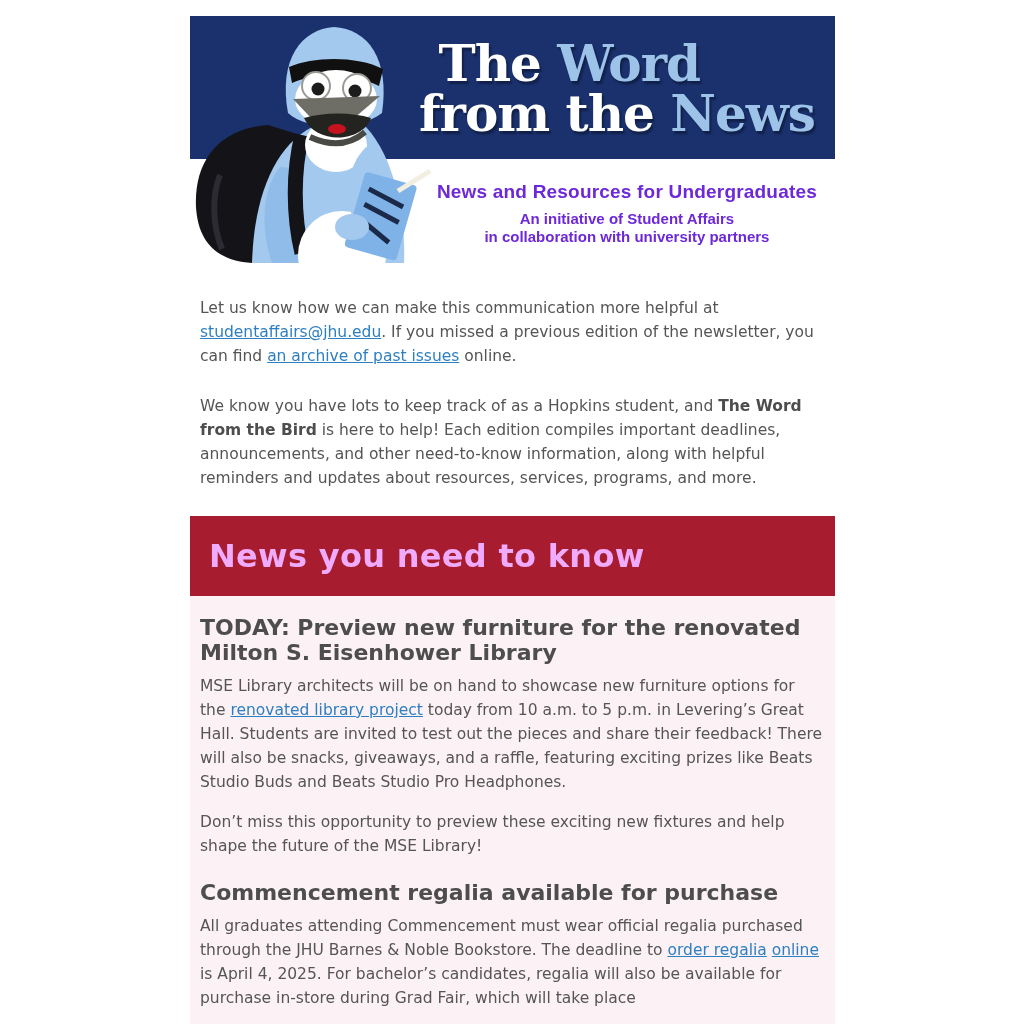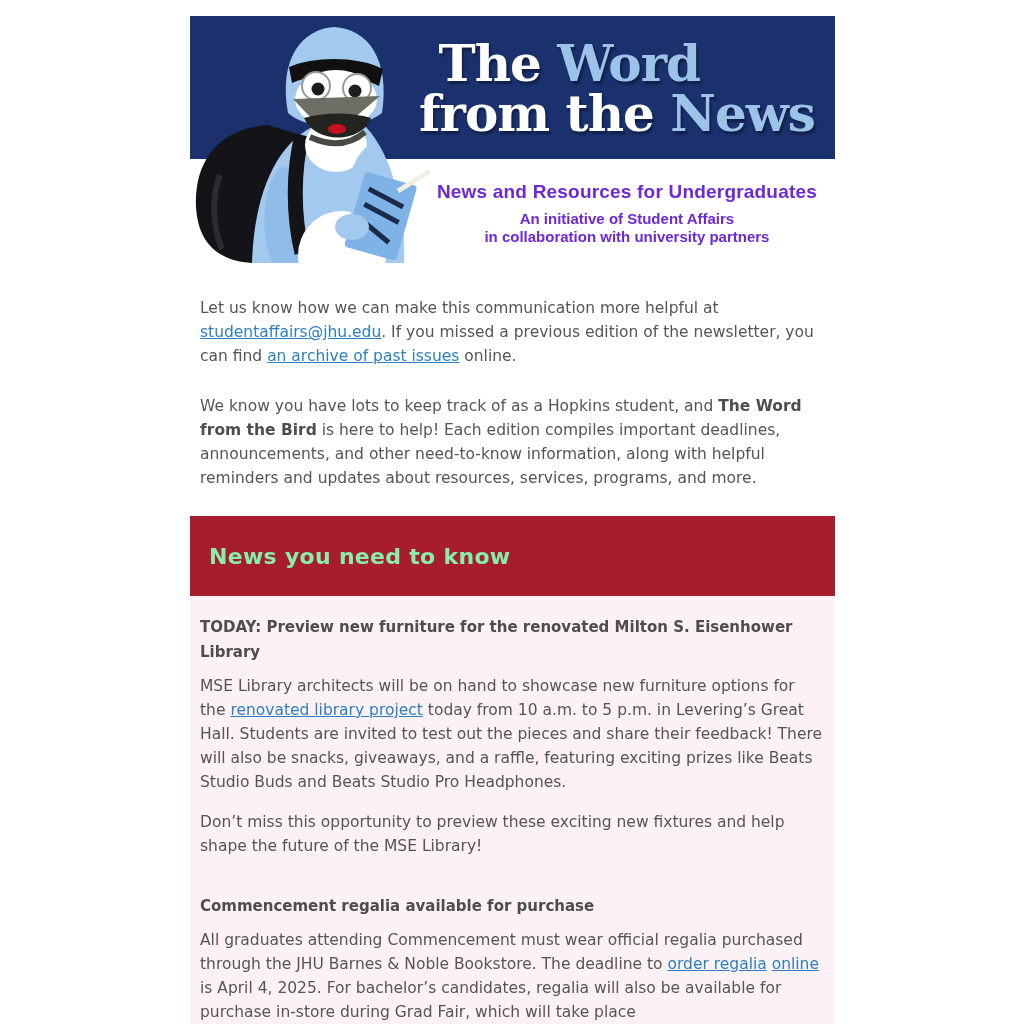--- a/index.html
+++ b/index.html
@@ -26,30 +26,30 @@
 
   
   .intro { padding:33px 10px 26px 10px; color:#555555; font-size:15.5px; line-height:24px; }
   .intro p { margin:0; }
   .intro p + p { margin-top:26px; }
   .intro strong { color:#4d4d4d; }
   a.link { color:#2E7FC1; text-decoration:underline; cursor:pointer; }
 
   
   .news-banner { height:80px; background:#A81C30; display:flex; align-items:center; }
-  .news-banner h2 { margin:0 12px 0 19px; color:#86efac; font-size:22px; font-weight:bold;
+  .news-banner h2 { margin:0 12px 0 19px; color:#f0abfc; font-size:32px; font-weight:bold;
                     font-family:"DejaVu Sans", sans-serif; letter-spacing:0.3px; }
 
   
   .news-body { background:#FCF1F5; padding:19px 10px 80px 10px; color:#555555;
                font-size:15.5px; line-height:24px; }
-  .news-body h3 { margin:0; color:#4d4d4d; font-size:15px; line-height:25px; font-weight:bold; }
+  .news-body h3 { margin:0; color:#4d4d4d; font-size:22px; line-height:25px; font-weight:bold; }
   .news-body p { margin:9px 0 0 0; }
   .news-body p + p { margin-top:16px; }
-  .news-body h3.second { margin-top:36px; }
+  .news-body h3.second { margin-top:22px; }
 </style>
 </head>
 <body>
 
 <div class="page">
   <div class="email-column">
 
     <div class="header">
       <div class="header-top">
         <div class="title-line title-line1">

